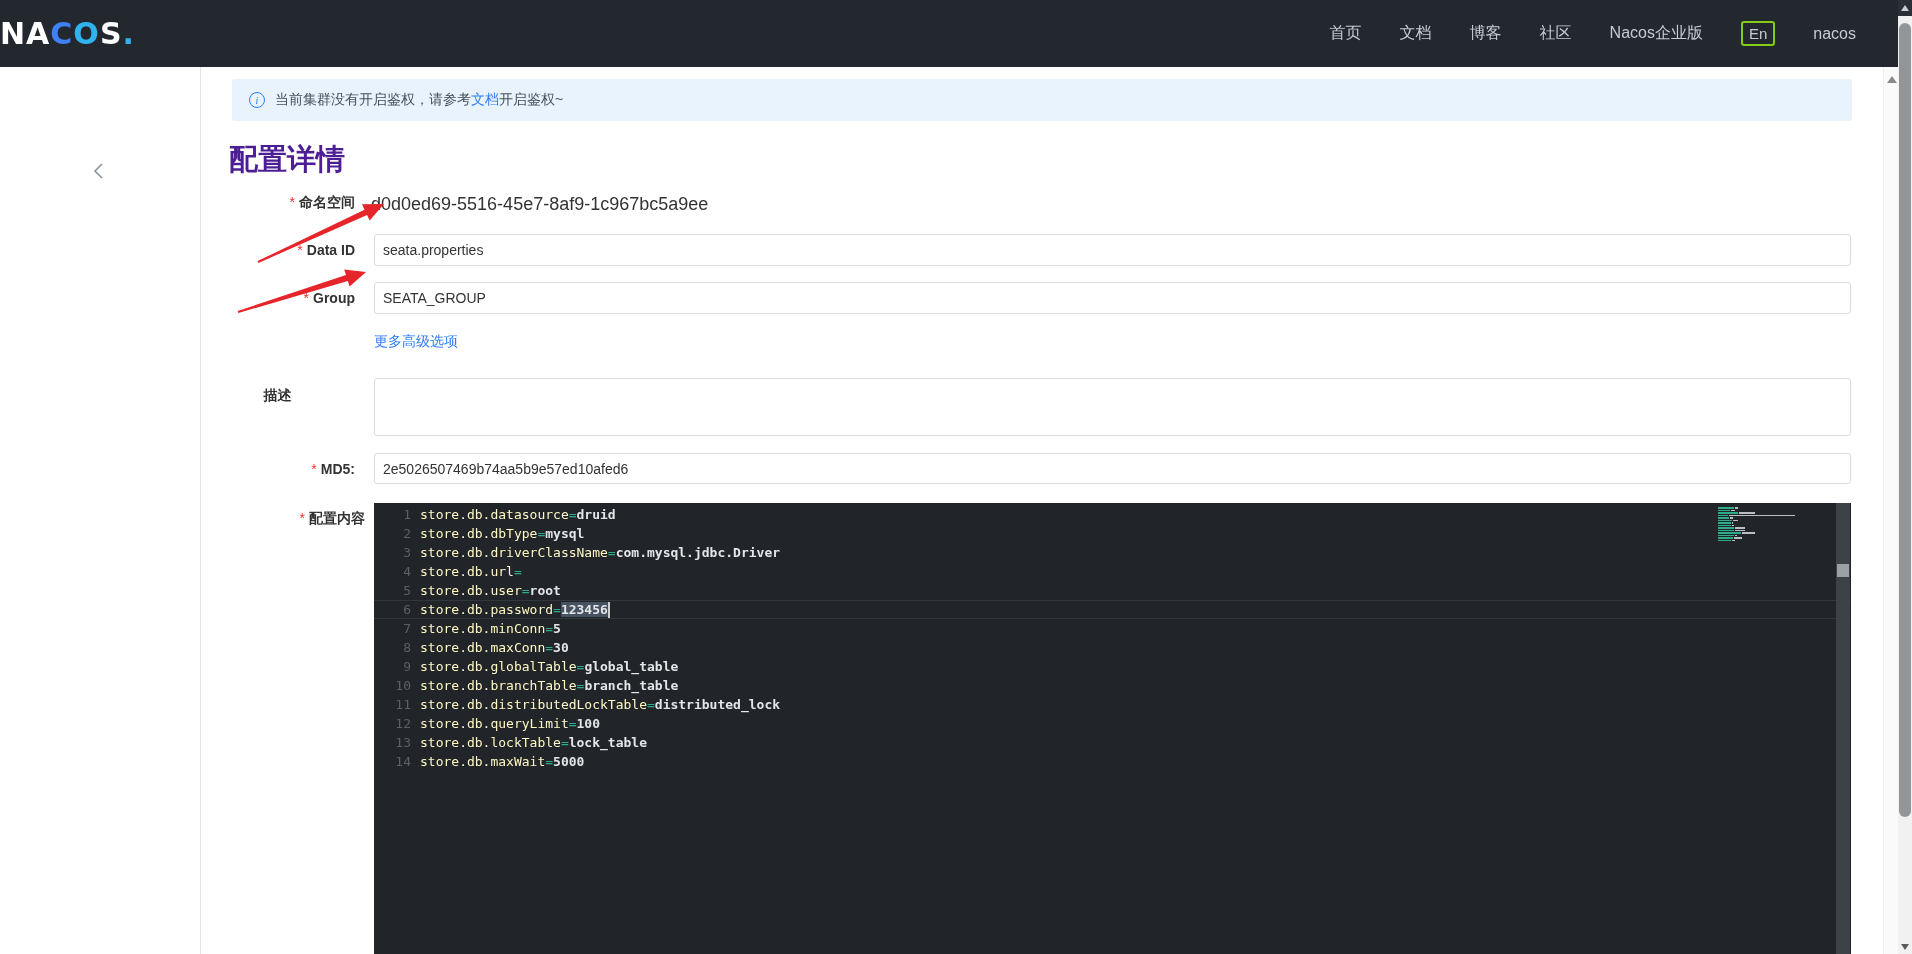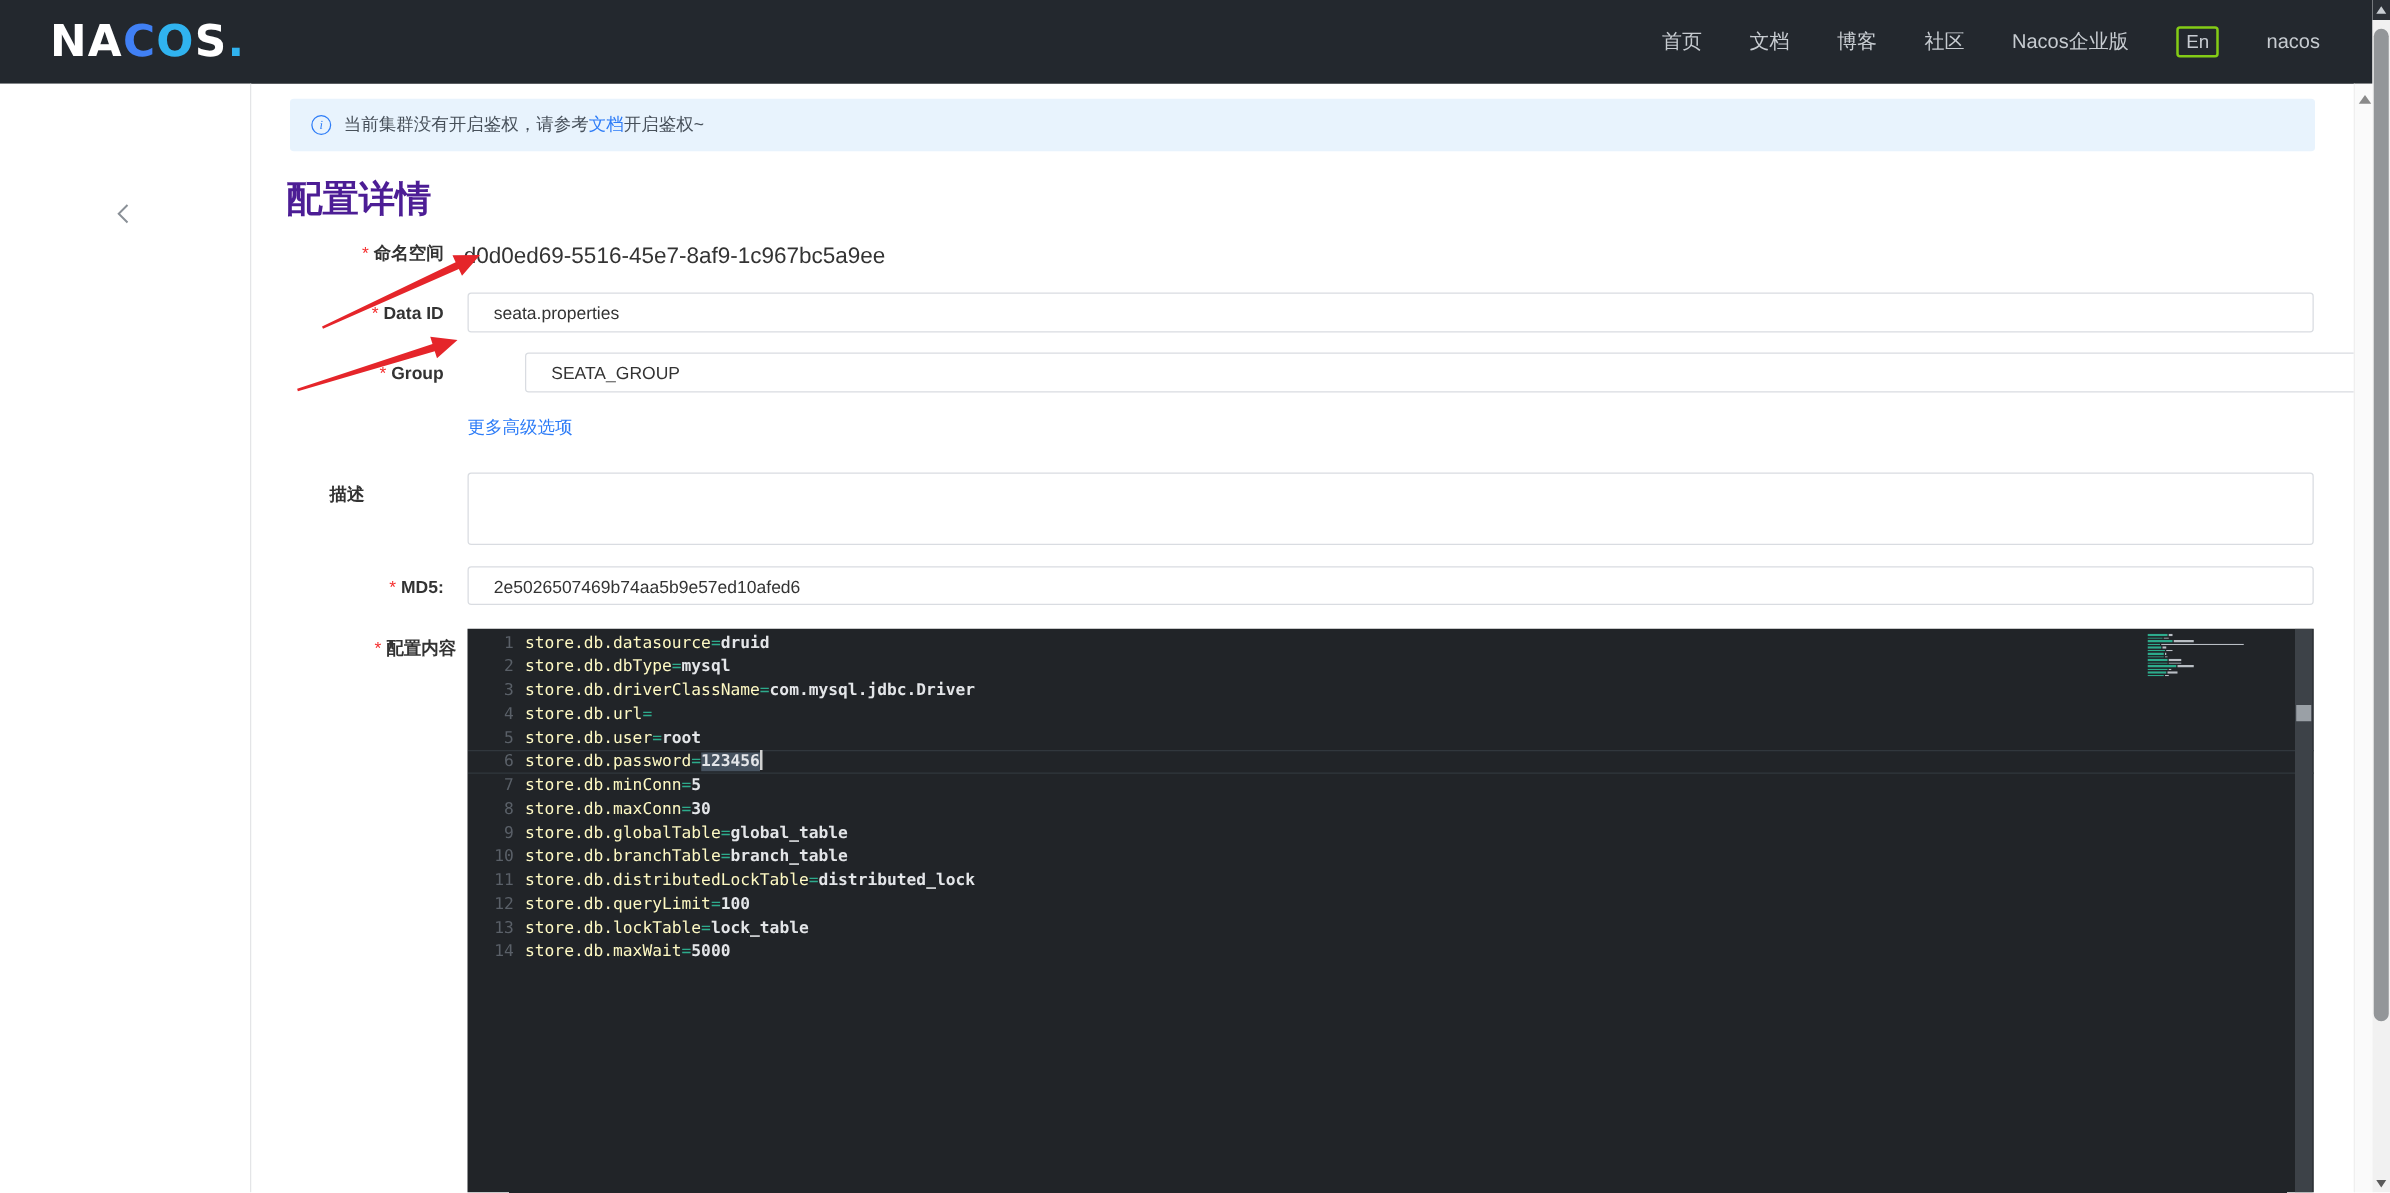--- a/index.html
+++ b/index.html
@@ -6,21 +6,21 @@
   body{
     width:1912px;height:954px;overflow:hidden;background:#fff;
     font-family:"Liberation Sans","DejaVu Sans",sans-serif;
     -webkit-font-smoothing:antialiased;
   }
   .page{position:relative;width:1912px;height:954px;}
 
   
   .header{position:absolute;left:0;top:0;width:1898px;height:67px;background:#23282e;
     display:flex;align-items:center;justify-content:space-between;}
-  .logo{margin-left:40px;font-size:35px;font-weight:800;letter-spacing:1px;
+  .logo{font-size:30px;font-weight:800;letter-spacing:1px;
     font-family:"DejaVu Sans","Liberation Sans",sans-serif;cursor:pointer;}
   .nav{display:flex;align-items:center;gap:38px;margin-right:42px;font-size:16px;color:#c7ccd1;}
   .nav .nav-item{cursor:pointer;white-space:nowrap;}
   .nav .en-box{border:2px solid #84cc16;border-radius:3px;padding:2px 6px;font-size:15px;line-height:17px;}
 
   
   .sidebar{position:absolute;left:0;top:67px;width:200px;height:887px;background:#fff;border-right:1px solid #e4e5e7;}
   .collapse-btn{position:absolute;left:90px;top:94px;width:20px;height:20px;cursor:pointer;}
 
   
@@ -32,25 +32,25 @@
   .alert a, .link{color:#2d7cf7;text-decoration:none;cursor:pointer;}
 
   
   .page-title{position:absolute;left:229px;top:140px;font-size:29px;font-weight:600;color:#4c1d95;}
 
   
   .form-label{position:absolute;left:200px;width:155px;text-align:right;font-size:14px;color:#333;font-weight:600;white-space:nowrap;}
   .form-label .star{color:#f53131;margin-right:4px;font-weight:400;}
   .plain-value{position:absolute;left:371px;top:194px;font-size:18px;color:#333;}
   .txt-input{position:absolute;left:374px;width:1477px;height:32px;box-sizing:border-box;
-    border:1px solid #d9dce1;border-radius:3px;padding:0 20px;font-size:14px;color:#333;background:#fff;outline:none;
+    border:1px solid #d9dce1;border-radius:3px;padding:0 8px;font-size:14px;color:#333;background:#fff;outline:none;
     font-family:"Liberation Sans","DejaVu Sans",sans-serif;}
   .lbl-ns{top:194px;}
   .in-dataid{top:234px;}  .lbl-dataid{top:242px;}
-  .in-group{top:282px;margin-left:46px;}   .lbl-group{top:290px;}
+  .in-group{top:282px;}   .lbl-group{top:290px;}
   .more-link{position:absolute;left:374px;top:333px;font-size:14px;}
   .desc-area{position:absolute;left:374px;top:378px;width:1477px;height:58px;box-sizing:border-box;
     border:1px solid #d9dce1;border-radius:3px;resize:none;padding:6px 10px;font-size:14px;outline:none;
     font-family:"Liberation Sans","DejaVu Sans",sans-serif;}
   .lbl-desc{top:387px;font-weight:700;text-align:center;}
   .in-md5{top:453px;height:31px;} .lbl-md5{top:461px;}
   .lbl-content{top:510px;margin-left:10px;}
 
   
   .editor{position:absolute;left:374px;top:503px;width:1477px;height:451px;background:#212428;overflow:hidden;cursor:text;}

